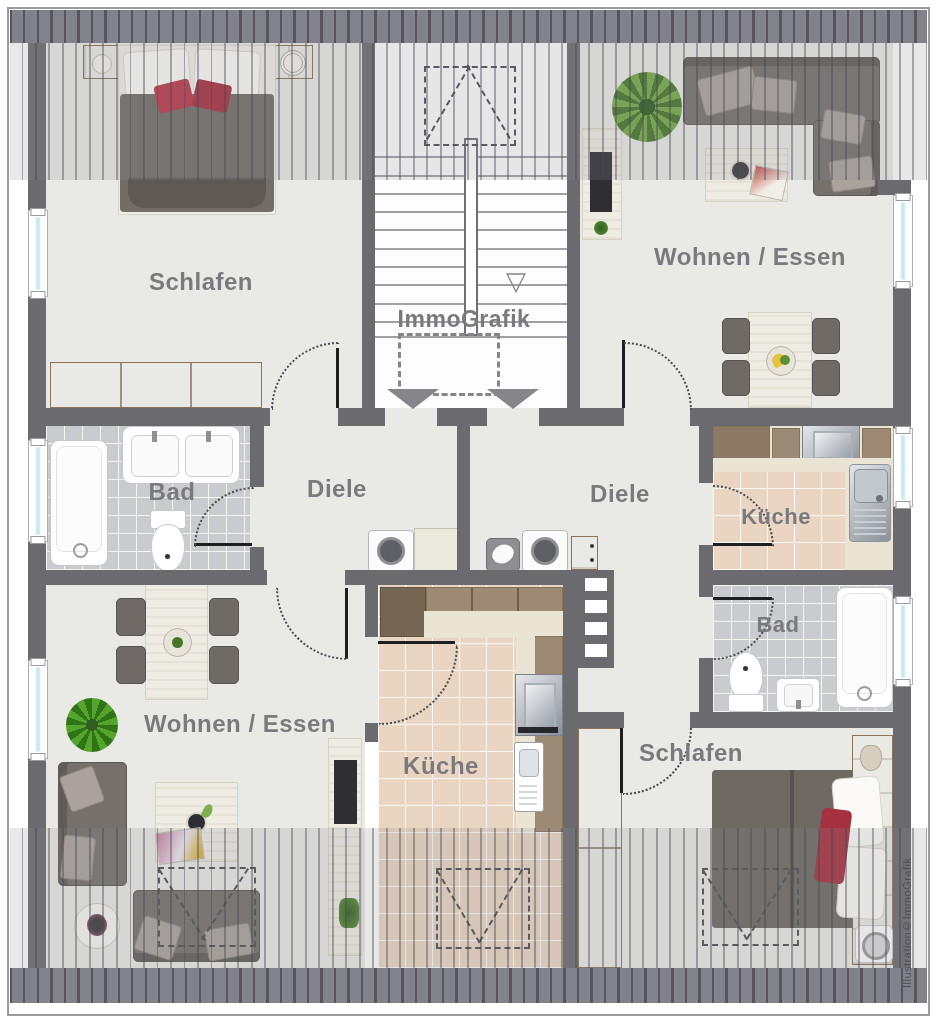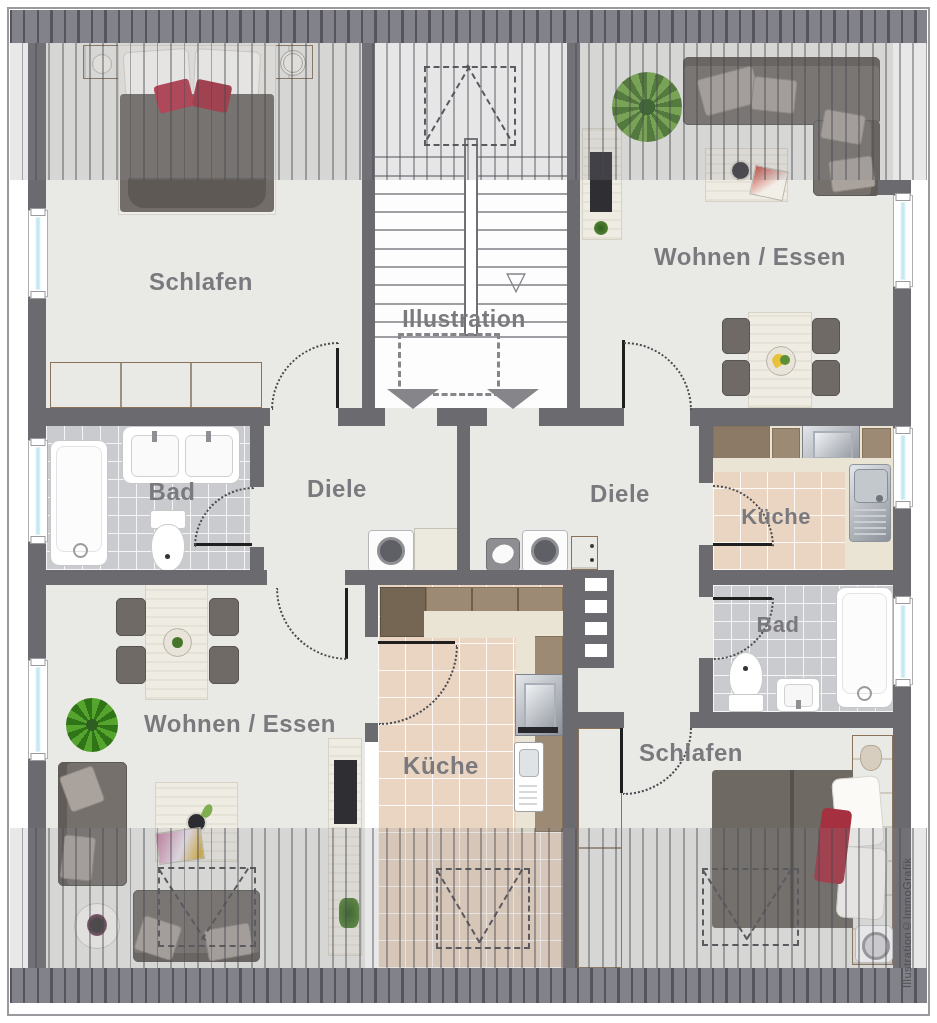--- a/index.html
+++ b/index.html
@@ -341,21 +341,21 @@
   <div class="leaf" style="left:622px;top:340px;width:3px;height:68px"></div>
   <div class="arc tr" style="left:624px;top:342px;width:66px;height:66px"></div>
   <div class="leaf" style="left:713px;top:543px;width:59px;height:3px"></div>
   <div class="arc tr" style="left:713px;top:485px;width:59px;height:60px"></div>
   <div class="leaf" style="left:713px;top:597px;width:59px;height:3px"></div>
   <div class="arc br" style="left:713px;top:598px;width:59px;height:60px"></div>
   <div class="leaf" style="left:620px;top:728px;width:3px;height:65px"></div>
   <div class="arc br" style="left:623px;top:728px;width:67px;height:65px"></div>
 
   <div class="lbl" style="left:201px;top:282px;font-size:24px">Schlafen</div>
-  <div class="lbl" style="left:464px;top:319px;font-size:23px">Illustration</div>
+  <div class="lbl" style="left:464px;top:319px;font-size:23px">ImmoGrafik</div>
   <div class="lbl" style="left:750px;top:257px;font-size:24px">Wohnen / Essen</div>
   <div class="lbl" style="left:172px;top:492px;font-size:24px">Bad</div>
   <div class="lbl" style="left:337px;top:489px;font-size:24px">Diele</div>
   <div class="lbl" style="left:620px;top:494px;font-size:24px">Diele</div>
   <div class="lbl" style="left:776px;top:517px;font-size:22px">Küche</div>
   <div class="lbl" style="left:778px;top:625px;font-size:22px">Bad</div>
   <div class="lbl" style="left:240px;top:724px;font-size:24px">Wohnen / Essen</div>
   <div class="lbl" style="left:441px;top:766px;font-size:24px">Küche</div>
   <div class="lbl" style="left:691px;top:753px;font-size:24px">Schlafen</div>
 

